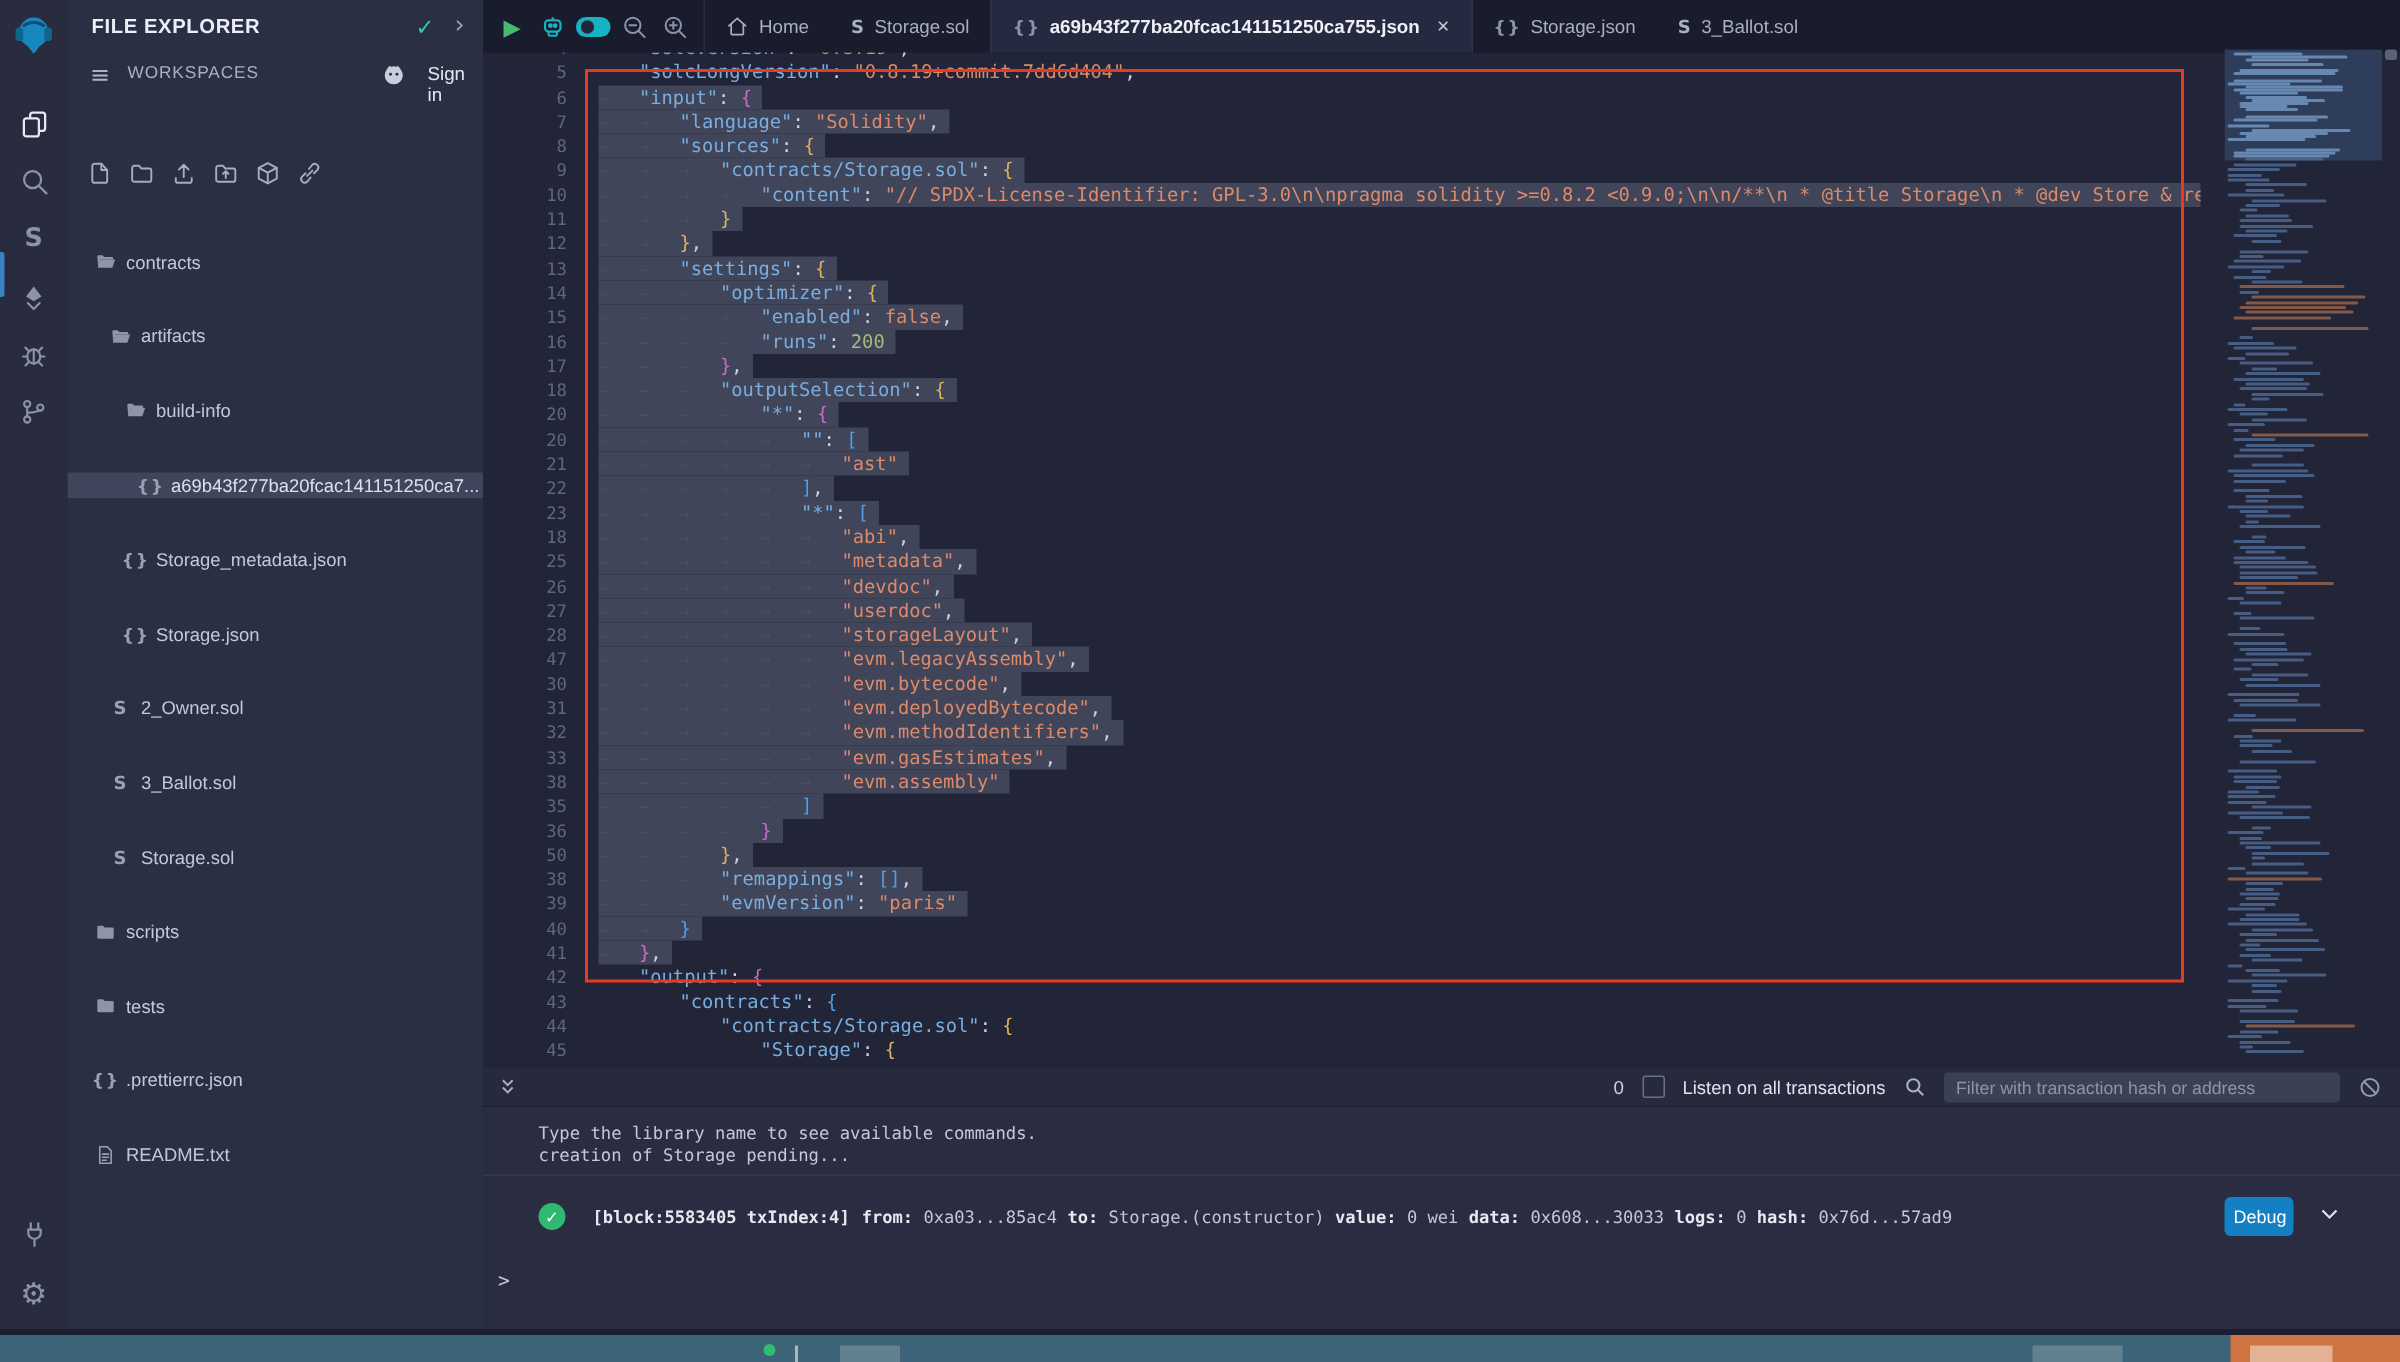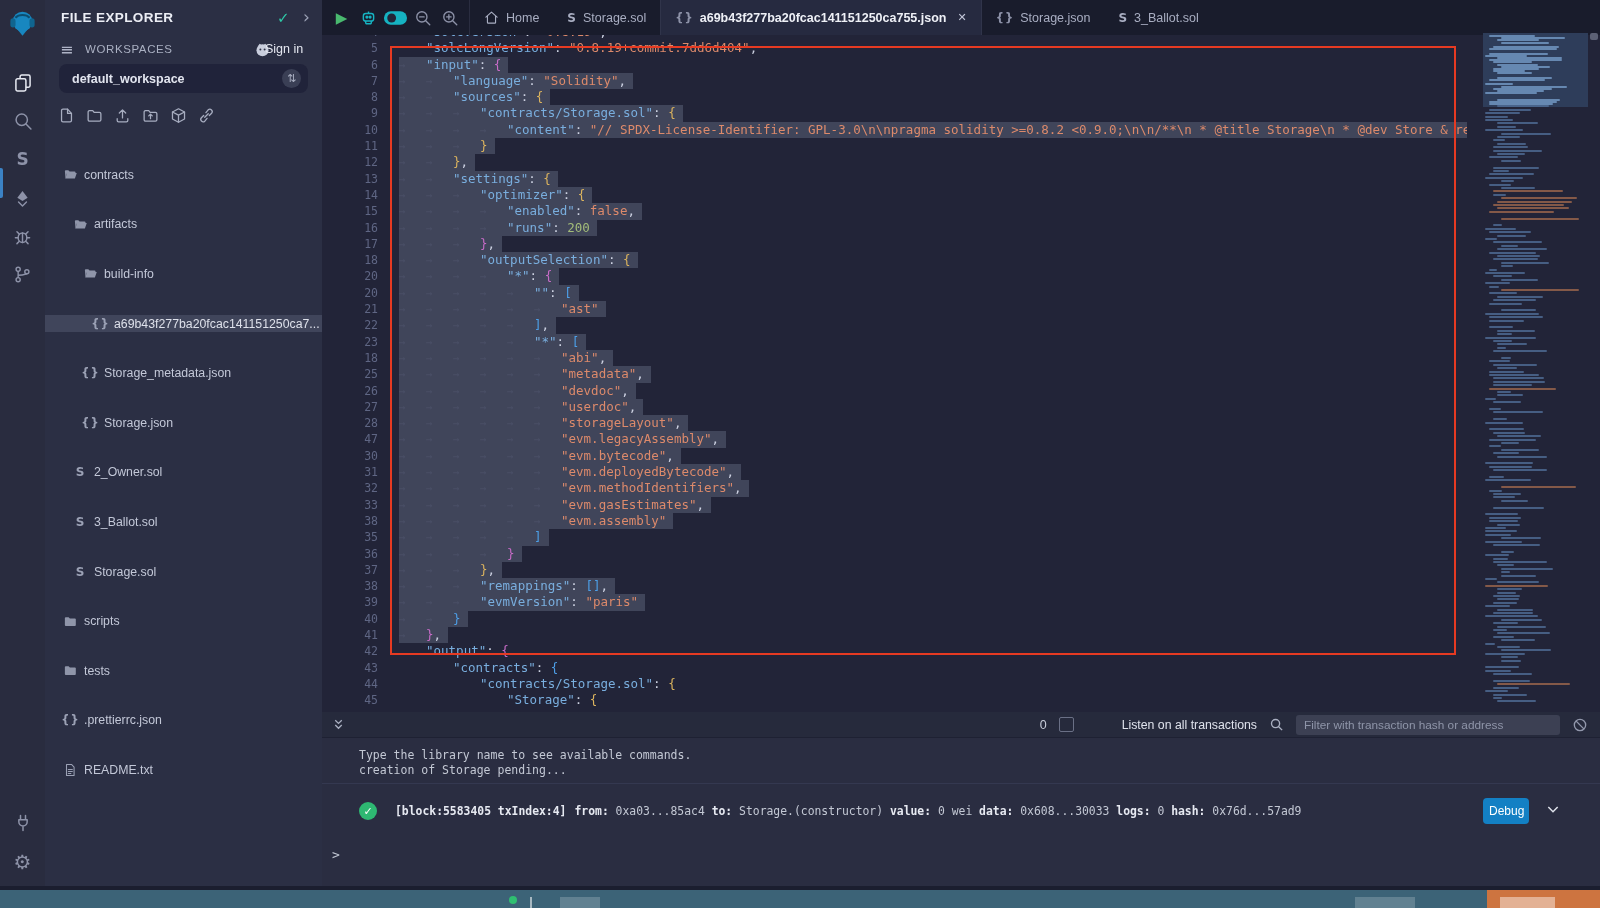--- a/index.html
+++ b/index.html
@@ -13,21 +13,21 @@
   .aindicator{position:absolute;left:0;top:168px;width:3px;height:30px;background:#3b82c4;border-radius:0 2px 2px 0;}
   
   .sidepanel{position:absolute;left:45px;top:0;width:277px;height:886px;background:#2b2f44;}
   .fe-title{position:absolute;left:16px;top:10px;font-size:13.5px;font-weight:bold;letter-spacing:.4px;color:#eceef5;}
   .fe-check{position:absolute;left:232px;top:9px;color:#2ec9a7;font-size:15px;font-weight:bold;}
   .fe-chev{position:absolute;left:258px;top:7px;color:#9aa0b4;font-size:17px;}
   .ws-row{position:absolute;left:0;top:40px;width:100%;height:20px;}
   .ws-ham{position:absolute;left:15px;top:0;color:#aeb3c6;font-size:16px;}
   .ws-label{position:absolute;left:40px;top:3px;font-size:11.5px;letter-spacing:.6px;color:#aab0c2;}
   .ws-gh{position:absolute;left:209px;top:1px;color:#c9cedd;}
-  .ws-signin{position:absolute;left:220px;top:2px;font-size:12.5px;color:#e4e7f0;}
+  .ws-signin{position:absolute;left:240px;top:2px;font-size:12.5px;color:#e4e7f0;}
   .ws-select{position:absolute;left:14px;top:64px;width:249px;height:29px;background:#20233a;border-radius:8px;display:flex;align-items:center;}
   .ws-select .name{margin-left:13px;font-size:12.5px;font-weight:bold;color:#e2e5ef;}
   .ws-select .circ{position:absolute;right:7px;top:5px;width:19px;height:19px;border-radius:50%;background:#3a3f55;color:#aab0c2;
                    display:flex;align-items:center;justify-content:center;font-size:11px;}
   .fe-tools{position:absolute;left:12px;top:106px;display:flex;gap:9px;color:#a7adc0;}
   .fe-tools .ti{width:19px;height:19px;display:flex;align-items:center;justify-content:center;}
   .tree{position:absolute;left:0;top:134px;width:277px;}
   .trow{height:17.6px;display:flex;align-items:center;font-size:12.3px;color:#c3c8d8;margin-top:32px;}
   .trow.sel{background:#40455b;color:#dde0ea;}
   .trow .tic{width:16px;display:flex;justify-content:center;margin-right:6px;color:#9ba1b5;flex:0 0 16px;}
@@ -59,21 +59,21 @@
   .mrow{position:absolute;height:2px;border-radius:1px;}
   .vscroll{position:absolute;left:1590px;top:33px;width:8px;height:7px;background:#5c6175;border-radius:2px;}
   .redbox{position:absolute;left:390px;top:46px;width:1062px;height:605px;border:2.5px solid #e63a22;z-index:5;}
   
   .terminal{position:absolute;left:322px;top:712px;width:1278px;height:174px;background:#2a2d41;}
   .term-toolbar{position:absolute;left:0;top:0;width:100%;height:26px;background:#262a3c;border-bottom:1px solid #1e2133;
                 display:flex;align-items:center;gap:12px;padding-right:12px;box-sizing:border-box;}
   .tt-collapse{margin-left:10px;color:#aab0c2;}
   .tt-count{margin-left:auto;font-size:12.5px;color:#c8cdda;}
   .tt-check{width:13px;height:13px;border:1px solid #6a7086;border-radius:2px;background:transparent;}
-  .tt-listen{font-size:12.3px;color:#dfe2ec;margin-left:36px;}
+  .tt-listen{font-size:12.3px;color:#dfe2ec;}
   .tt-search{color:#aab0c2;display:flex;align-items:center;}
   .tt-input{width:248px;height:20px;background:#3c4053;border:none;border-radius:3px;color:#c7ccda;
             font-size:11.8px;padding:0 8px;outline:none;}
   .tt-input::placeholder{color:#8f95a9;}
   .tt-ban{color:#9298ac;display:flex;align-items:center;}
   .term-line{position:absolute;left:37px;font-family:"DejaVu Sans Mono",monospace;font-size:11.5px;color:#c3c8d4;}
   .term-sep{position:absolute;left:0;top:71px;width:100%;border-top:1px solid #343850;}
   .txrow{position:absolute;left:37px;top:85px;width:1210px;height:28px;display:flex;align-items:center;}
   .txcheck{width:18px;height:18px;border-radius:50%;background:#2eb872;color:#fff;font-size:11px;display:flex;
            align-items:center;justify-content:center;margin-right:18px;flex:0 0 18px;}
@@ -163,24 +163,20 @@
     <span class="ws-gh">
         <svg width="17" height="17" viewBox="0 0 24 24">
           <circle cx="12" cy="13" r="8.5" fill="#c9cedd"></circle>
           <path d="M5 8 l3-4 3 2 M19 8 l-3-4 -3 2" fill="#c9cedd"></path>
           <circle cx="9" cy="12" r="1.4" fill="#2b2f44"></circle>
           <circle cx="15" cy="12" r="1.4" fill="#2b2f44"></circle>
         </svg>
       </span>
     <span class="ws-signin">Sign in</span>
   </div>
-  <div class="ws-select">
-    <span class="name">default_workspace</span>
-    <span class="circ tico">⇅</span>
-  </div>
   <div class="fe-tools" id="fe-tools">
       <div class="ti">
         <svg width="17" height="17" viewBox="0 0 24 24" fill="none" stroke="currentColor" stroke-width="1.8" stroke-linecap="round" stroke-linejoin="round">
           <path d="M13.5 3 H7 a2 2 0 0 0 -2 2 v14 a2 2 0 0 0 2 2 h10 a2 2 0 0 0 2 -2 V9 Z"></path>
           <path d="M13.5 3 v6 h5.5"></path>
         </svg>
       </div>
       <div class="ti">
         <svg width="17" height="17" viewBox="0 0 24 24" fill="none" stroke="currentColor" stroke-width="1.8" stroke-linecap="round" stroke-linejoin="round">
           <path d="M3 7 a2 2 0 0 1 2 -2 h4.5 l2 2.5 H19 a2 2 0 0 1 2 2 v8.5 a2 2 0 0 1 -2 2 H5 a2 2 0 0 1 -2 -2 Z"></path>
@@ -404,21 +400,21 @@
       <div class="cl"><div class="ln">27</div><div class="lb sel" style="display: inline-block;"><div class="arw">→</div><div class="arw">→</div><div class="arw">→</div><div class="arw">→</div><div class="arw">→</div><div class="arw">→</div><span class="s">"userdoc"</span><span class="p">,</span></div></div>
       <div class="cl"><div class="ln">28</div><div class="lb sel" style="display: inline-block;"><div class="arw">→</div><div class="arw">→</div><div class="arw">→</div><div class="arw">→</div><div class="arw">→</div><div class="arw">→</div><span class="s">"storageLayout"</span><span class="p">,</span></div></div>
       <div class="cl"><div class="ln">47</div><div class="lb sel" style="display: inline-block;"><div class="arw">→</div><div class="arw">→</div><div class="arw">→</div><div class="arw">→</div><div class="arw">→</div><div class="arw">→</div><span class="s">"evm.legacyAssembly"</span><span class="p">,</span></div></div>
       <div class="cl"><div class="ln">30</div><div class="lb sel" style="display: inline-block;"><div class="arw">→</div><div class="arw">→</div><div class="arw">→</div><div class="arw">→</div><div class="arw">→</div><div class="arw">→</div><span class="s">"evm.bytecode"</span><span class="p">,</span></div></div>
       <div class="cl"><div class="ln">31</div><div class="lb sel" style="display: inline-block;"><div class="arw">→</div><div class="arw">→</div><div class="arw">→</div><div class="arw">→</div><div class="arw">→</div><div class="arw">→</div><span class="s">"evm.deployedBytecode"</span><span class="p">,</span></div></div>
       <div class="cl"><div class="ln">32</div><div class="lb sel" style="display: inline-block;"><div class="arw">→</div><div class="arw">→</div><div class="arw">→</div><div class="arw">→</div><div class="arw">→</div><div class="arw">→</div><span class="s">"evm.methodIdentifiers"</span><span class="p">,</span></div></div>
       <div class="cl"><div class="ln">33</div><div class="lb sel" style="display: inline-block;"><div class="arw">→</div><div class="arw">→</div><div class="arw">→</div><div class="arw">→</div><div class="arw">→</div><div class="arw">→</div><span class="s">"evm.gasEstimates"</span><span class="p">,</span></div></div>
       <div class="cl"><div class="ln">38</div><div class="lb sel" style="display: inline-block;"><div class="arw">→</div><div class="arw">→</div><div class="arw">→</div><div class="arw">→</div><div class="arw">→</div><div class="arw">→</div><span class="s">"evm.assembly"</span></div></div>
       <div class="cl"><div class="ln">35</div><div class="lb sel" style="display: inline-block;"><div class="arw">→</div><div class="arw">→</div><div class="arw">→</div><div class="arw">→</div><div class="arw">→</div><span class="bb">]</span></div></div>
       <div class="cl"><div class="ln">36</div><div class="lb sel" style="display: inline-block;"><div class="arw">→</div><div class="arw">→</div><div class="arw">→</div><div class="arw">→</div><span class="bp">}</span></div></div>
-      <div class="cl"><div class="ln">37</div><div class="lb sel" style="display: inline-block;"><div class="arw">→</div><div class="arw">→</div><div class="arw">→</div><span class="bg">}</span><span class="p">,</span></div></div>
+      <div class="cl"><div class="ln">50</div><div class="lb sel" style="display: inline-block;"><div class="arw">→</div><div class="arw">→</div><div class="arw">→</div><span class="bg">}</span><span class="p">,</span></div></div>
       <div class="cl"><div class="ln">38</div><div class="lb sel" style="display: inline-block;"><div class="arw">→</div><div class="arw">→</div><div class="arw">→</div><span class="k">"remappings"</span><span class="p">: </span><span class="bb">[]</span><span class="p">,</span></div></div>
       <div class="cl"><div class="ln">39</div><div class="lb sel" style="display: inline-block;"><div class="arw">→</div><div class="arw">→</div><div class="arw">→</div><span class="k">"evmVersion"</span><span class="p">: </span><span class="s">"paris"</span></div></div>
       <div class="cl"><div class="ln">40</div><div class="lb sel" style="display: inline-block;"><div class="arw">→</div><div class="arw">→</div><span class="bb">}</span></div></div>
       <div class="cl"><div class="ln">41</div><div class="lb sel" style="display: inline-block;"><div class="arw">→</div><span class="bp">}</span><span class="p">,</span></div></div>
       <div class="cl"><div class="ln">42</div><div class="lb" style="display: inline-block;"><div class="sp" style="width: 27px;"></div><span class="k">"output"</span><span class="p">: </span><span class="bp">{</span></div></div>
       <div class="cl"><div class="ln">43</div><div class="lb" style="display: inline-block;"><div class="sp" style="width: 54px;"></div><span class="k">"contracts"</span><span class="p">: </span><span class="bb">{</span></div></div>
       <div class="cl"><div class="ln">44</div><div class="lb" style="display: inline-block;"><div class="sp" style="width: 81px;"></div><span class="k">"contracts/Storage.sol"</span><span class="p">: </span><span class="bg">{</span></div></div>
       <div class="cl"><div class="ln">45</div><div class="lb" style="display: inline-block;"><div class="sp" style="width: 108px;"></div><span class="k">"Storage"</span><span class="p">: </span><span class="bg">{</span></div></div>
     </div>
 </div>

